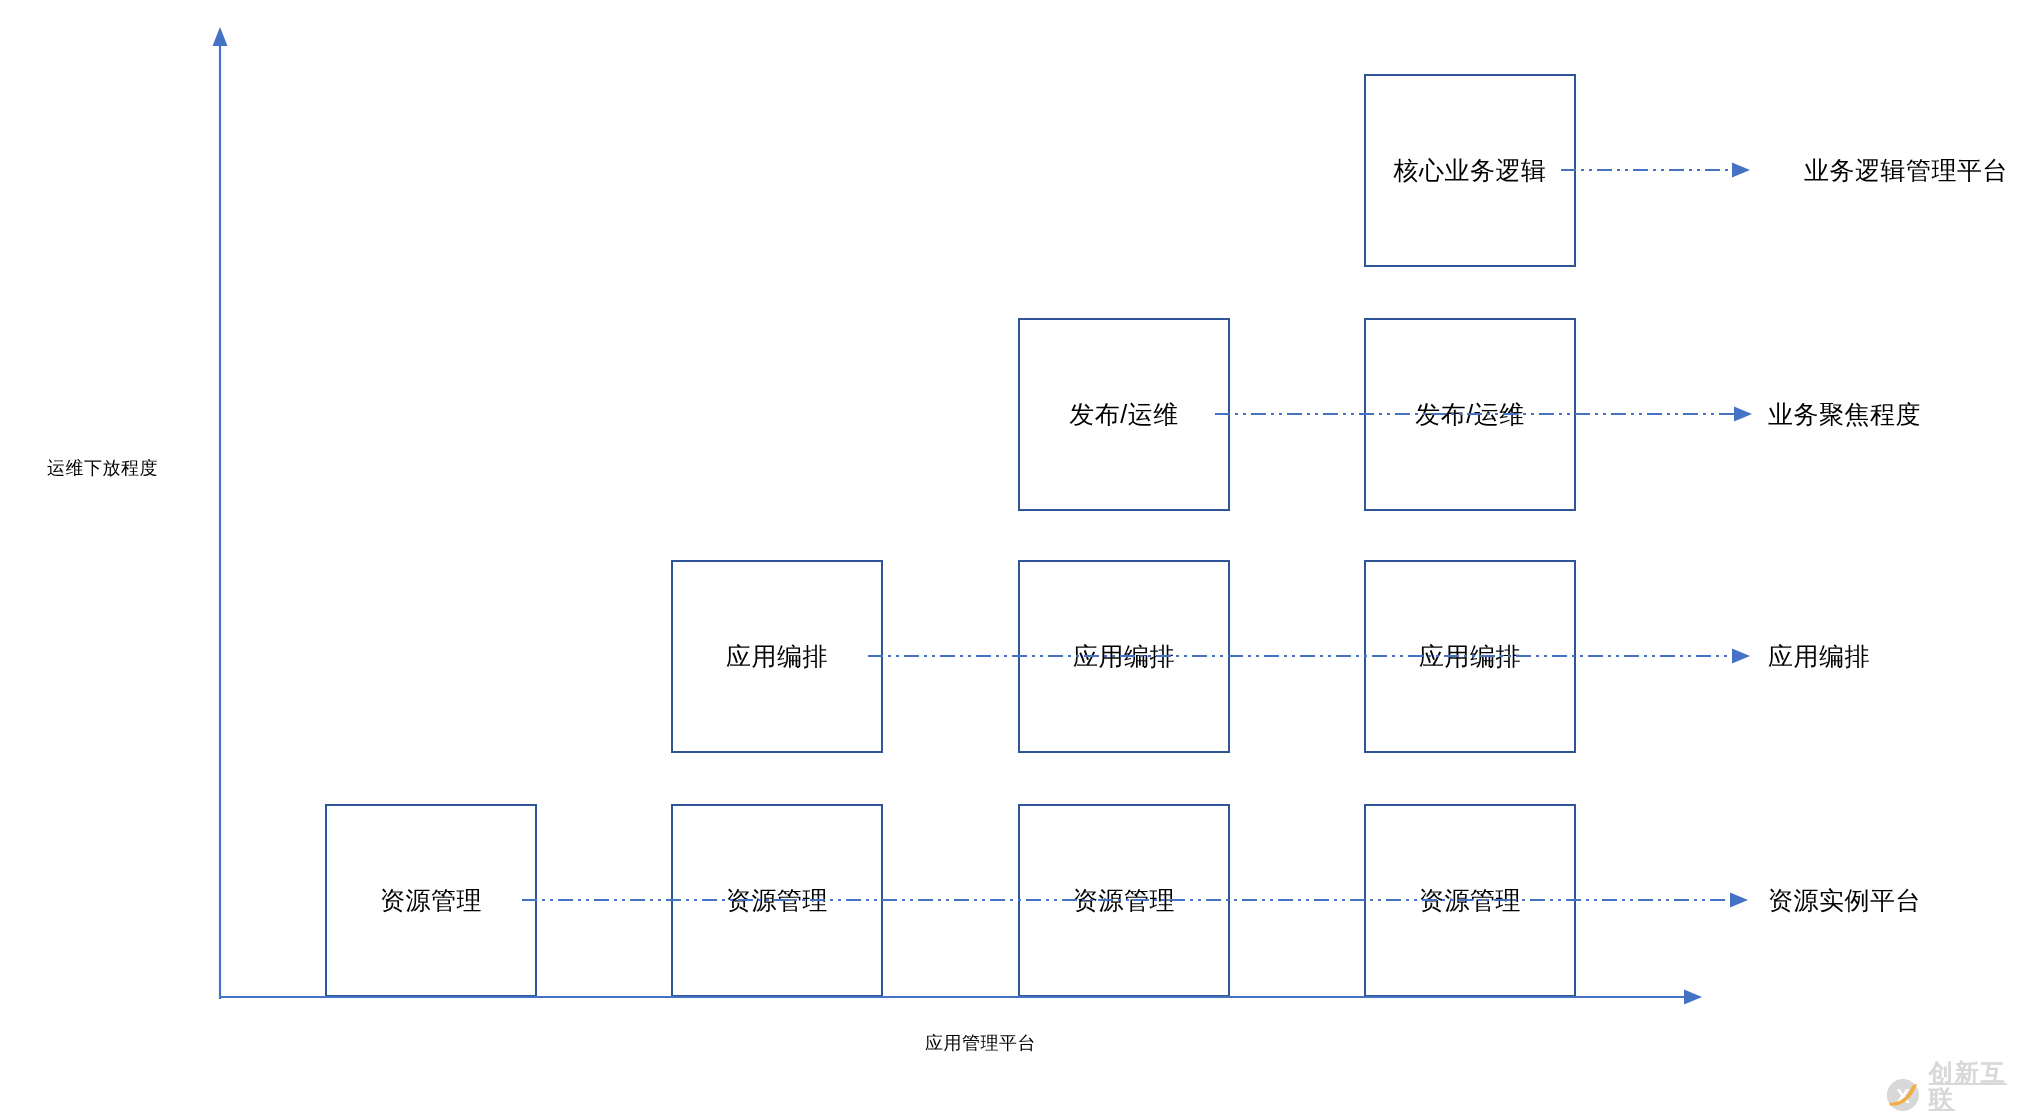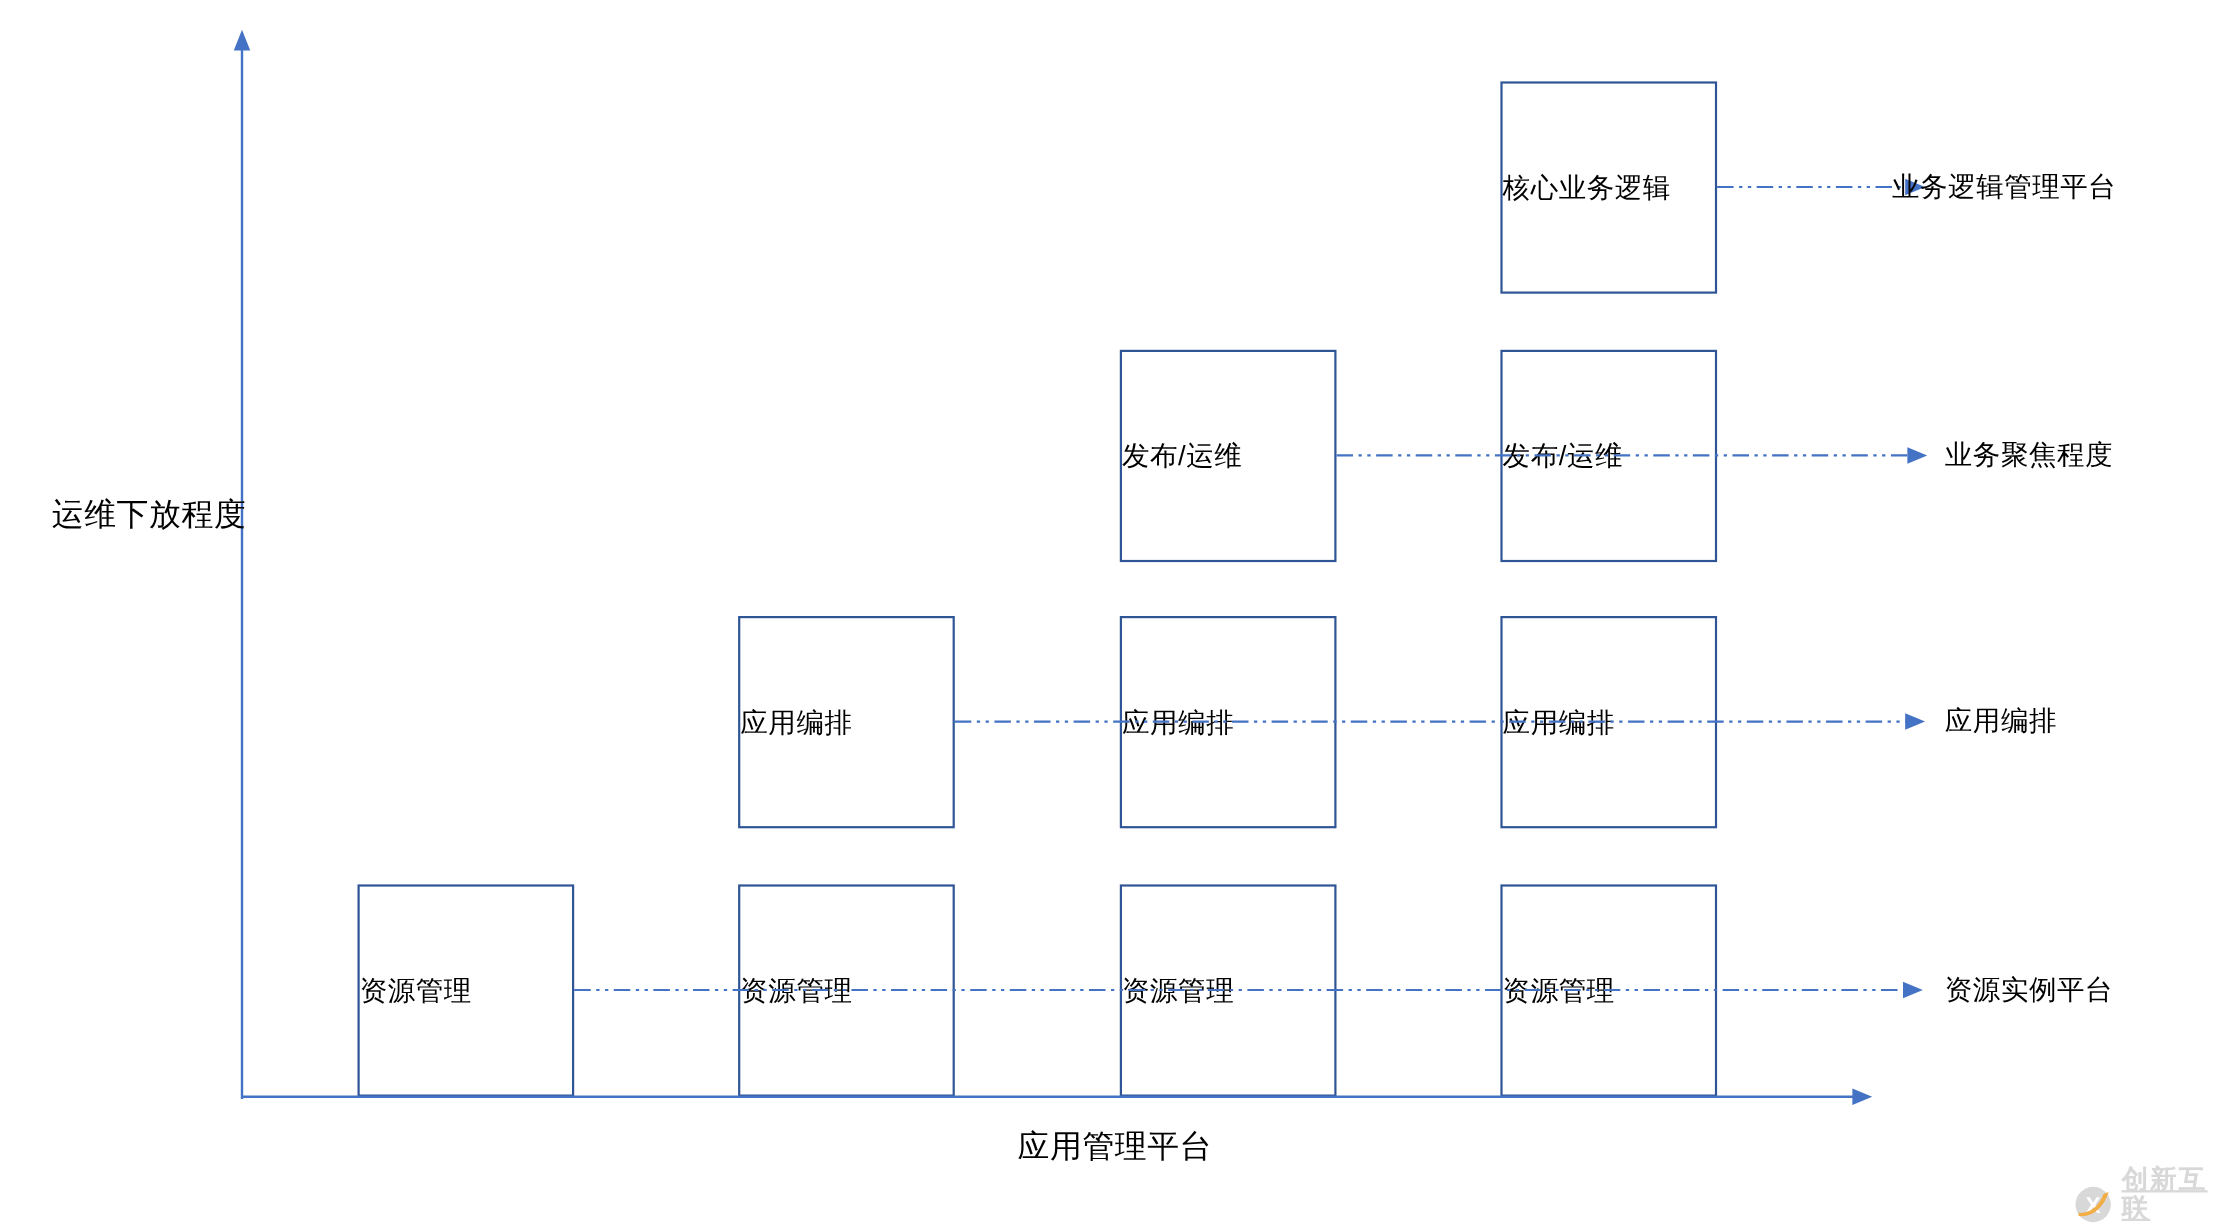--- a/index.html
+++ b/index.html
@@ -15,25 +15,25 @@
   .canvas{
     position:relative;
     width:2028px;height:1114px;
     background:var(--bg);
     overflow:hidden;
     font-family:"Liberation Sans",sans-serif;
     color:var(--text);
   }
   .box{
     position:absolute;
-    width:197px;height:193px;
+    width:212px;height:193px;
     border:2px solid var(--box-border);
     background:#fff;
     box-sizing:border-box;
-    display:flex;align-items:center;justify-content:flex-start;
+    display:flex;align-items:center;justify-content:center;
     font-size:25px;
     letter-spacing:0.5px;
     white-space:nowrap;
   }
   .overlay{
     position:absolute;left:0;top:0;width:2028px;height:1114px;
     pointer-events:none;
   }
   .dashline{
     stroke:var(--connector);
@@ -46,21 +46,21 @@
   .axis-arrowhead{fill:var(--axis);stroke:none;}
   .plabel{
     position:absolute;
     font-size:25px;
     line-height:30px;
     white-space:nowrap;
     letter-spacing:0.5px;
   }
   .axis-label{
     position:absolute;
-    font-size:29px;
+    font-size:18px;
     line-height:30px;
     white-space:nowrap;
     letter-spacing:0.5px;
   }
   .watermark{
     position:absolute;
     left:1884px;top:1060px;
     display:flex;align-items:center;gap:7px;
     opacity:0.95;
   }
@@ -131,21 +131,21 @@
     <line class="dashline" x1="1215" y1="414" x2="1735" y2="414"></line>
     <polygon class="arrowhead" points="1752,414 1734,406.5 1734,421.5"></polygon>
 
     <line class="dashline" x1="868" y1="656" x2="1733" y2="656"></line>
     <polygon class="arrowhead" points="1750,656 1732,648.5 1732,663.5"></polygon>
 
     <line class="dashline" x1="522" y1="900" x2="1731" y2="900"></line>
     <polygon class="arrowhead" points="1748,900 1730,892.5 1730,907.5"></polygon>
   </svg>
 
-  <div class="plabel" style="left:1720px;top:155px">业务逻辑管理平台</div>
+  <div class="plabel" style="left:1804px;top:155px">业务逻辑管理平台</div>
   <div class="plabel" style="left:1768px;top:399px">业务聚焦程度</div>
   <div class="plabel" style="left:1768px;top:641px">应用编排</div>
   <div class="plabel" style="left:1768px;top:885px">资源实例平台</div>
 
   <div class="axis-label" style="left:47px;top:453px">运维下放程度</div>
   <div class="axis-label" style="left:925px;top:1028px">应用管理平台</div>
 
   <div class="watermark">
     <svg width="40" height="40" viewBox="-20 -20 40 40">
       <circle r="17" fill="var(--watermark-gray)"></circle>

